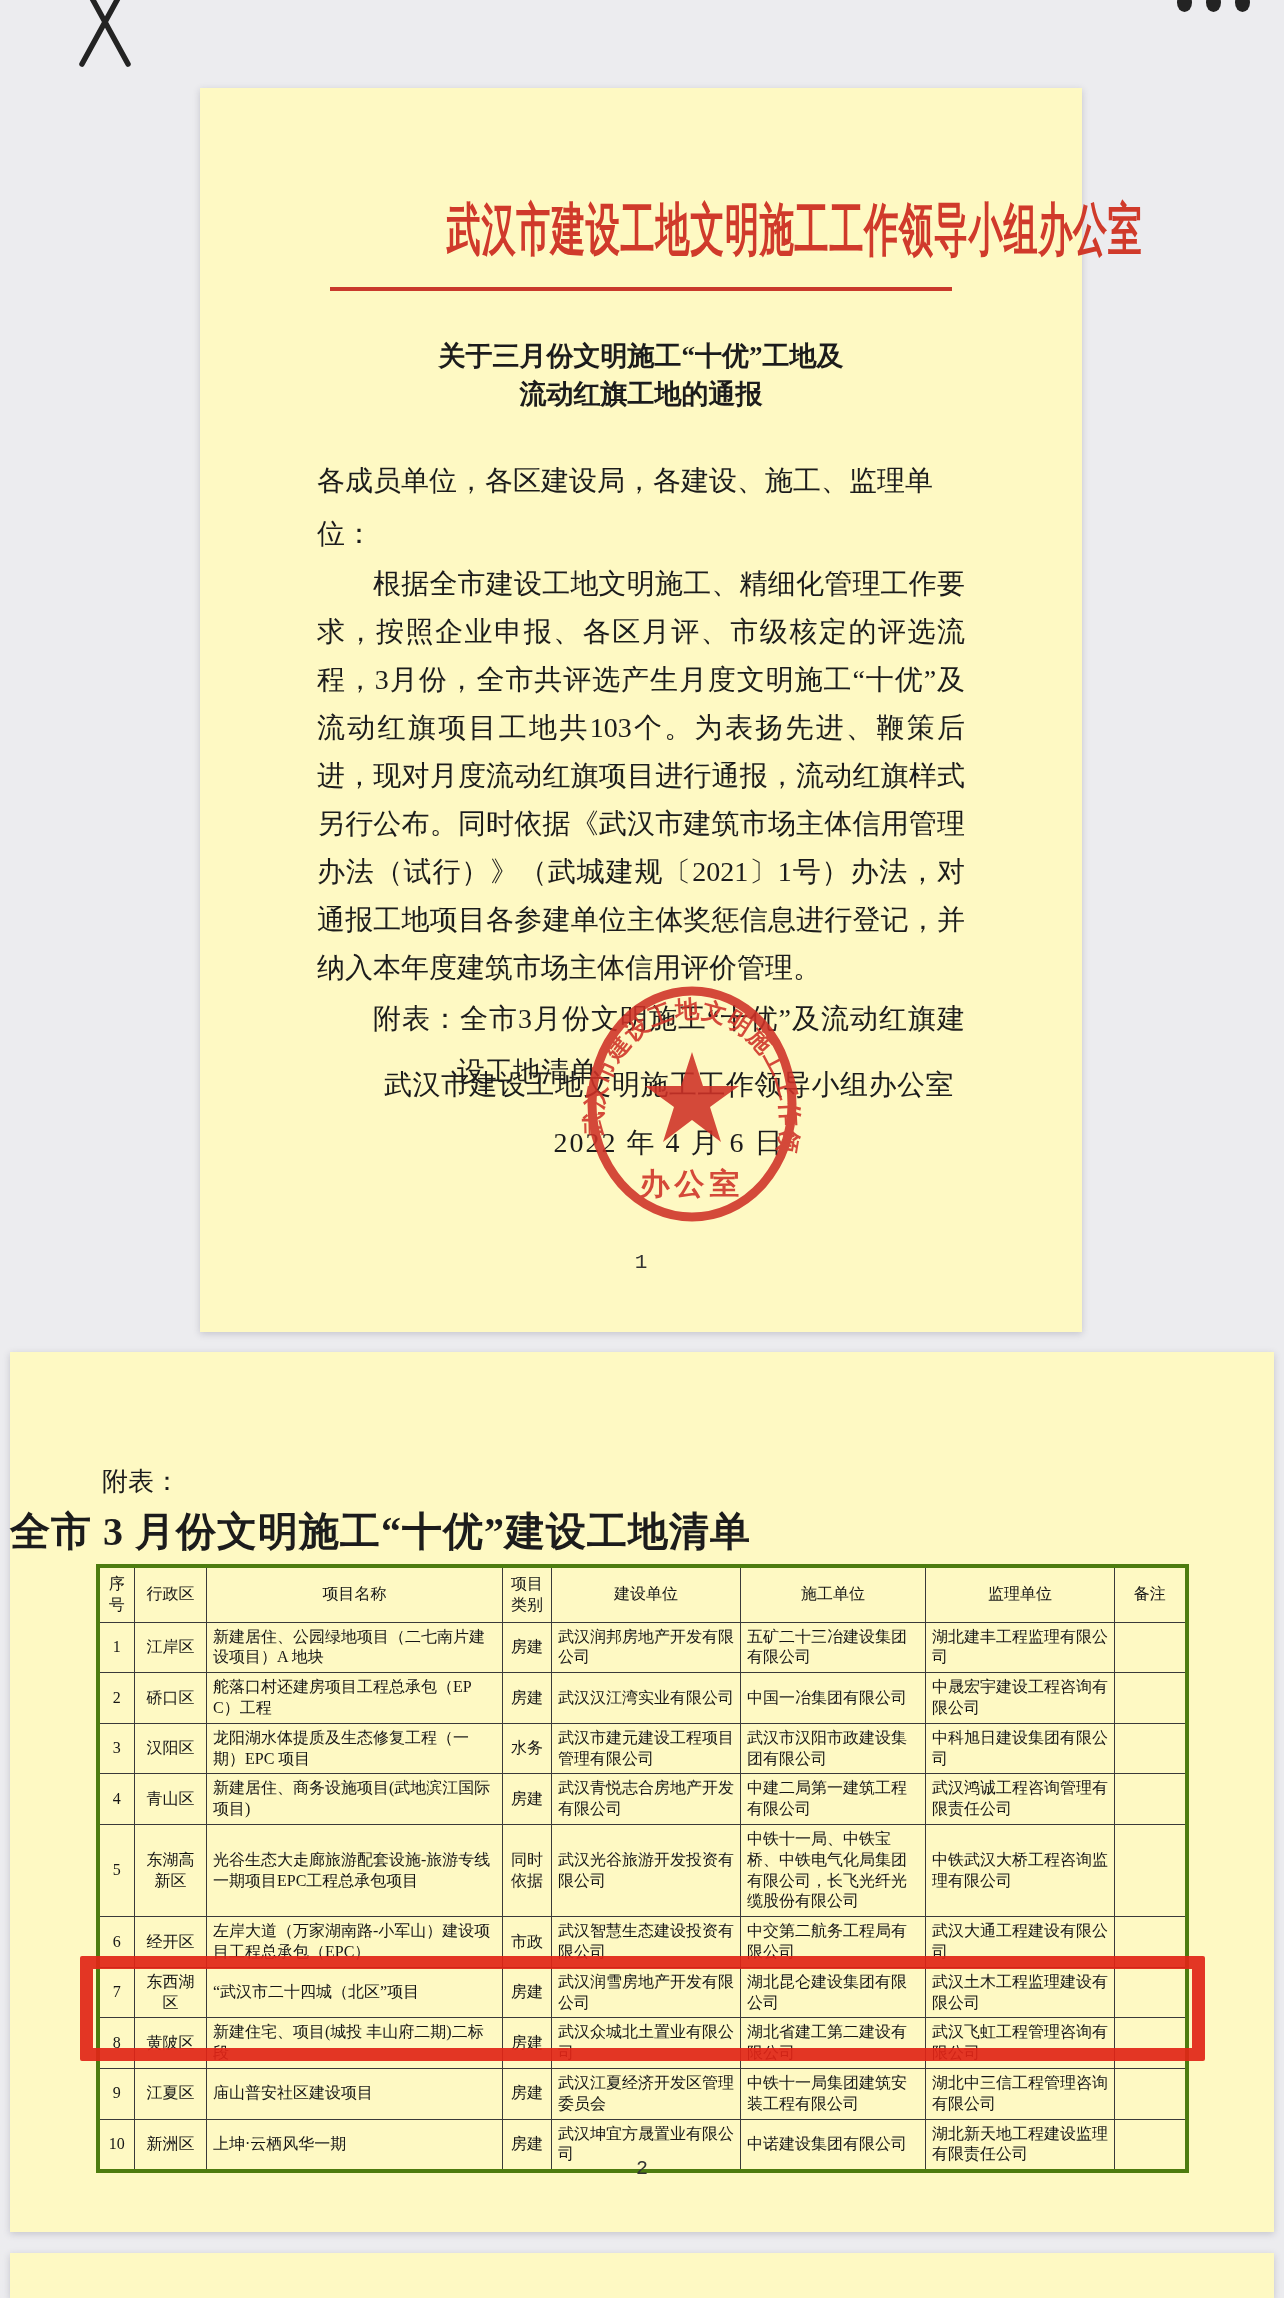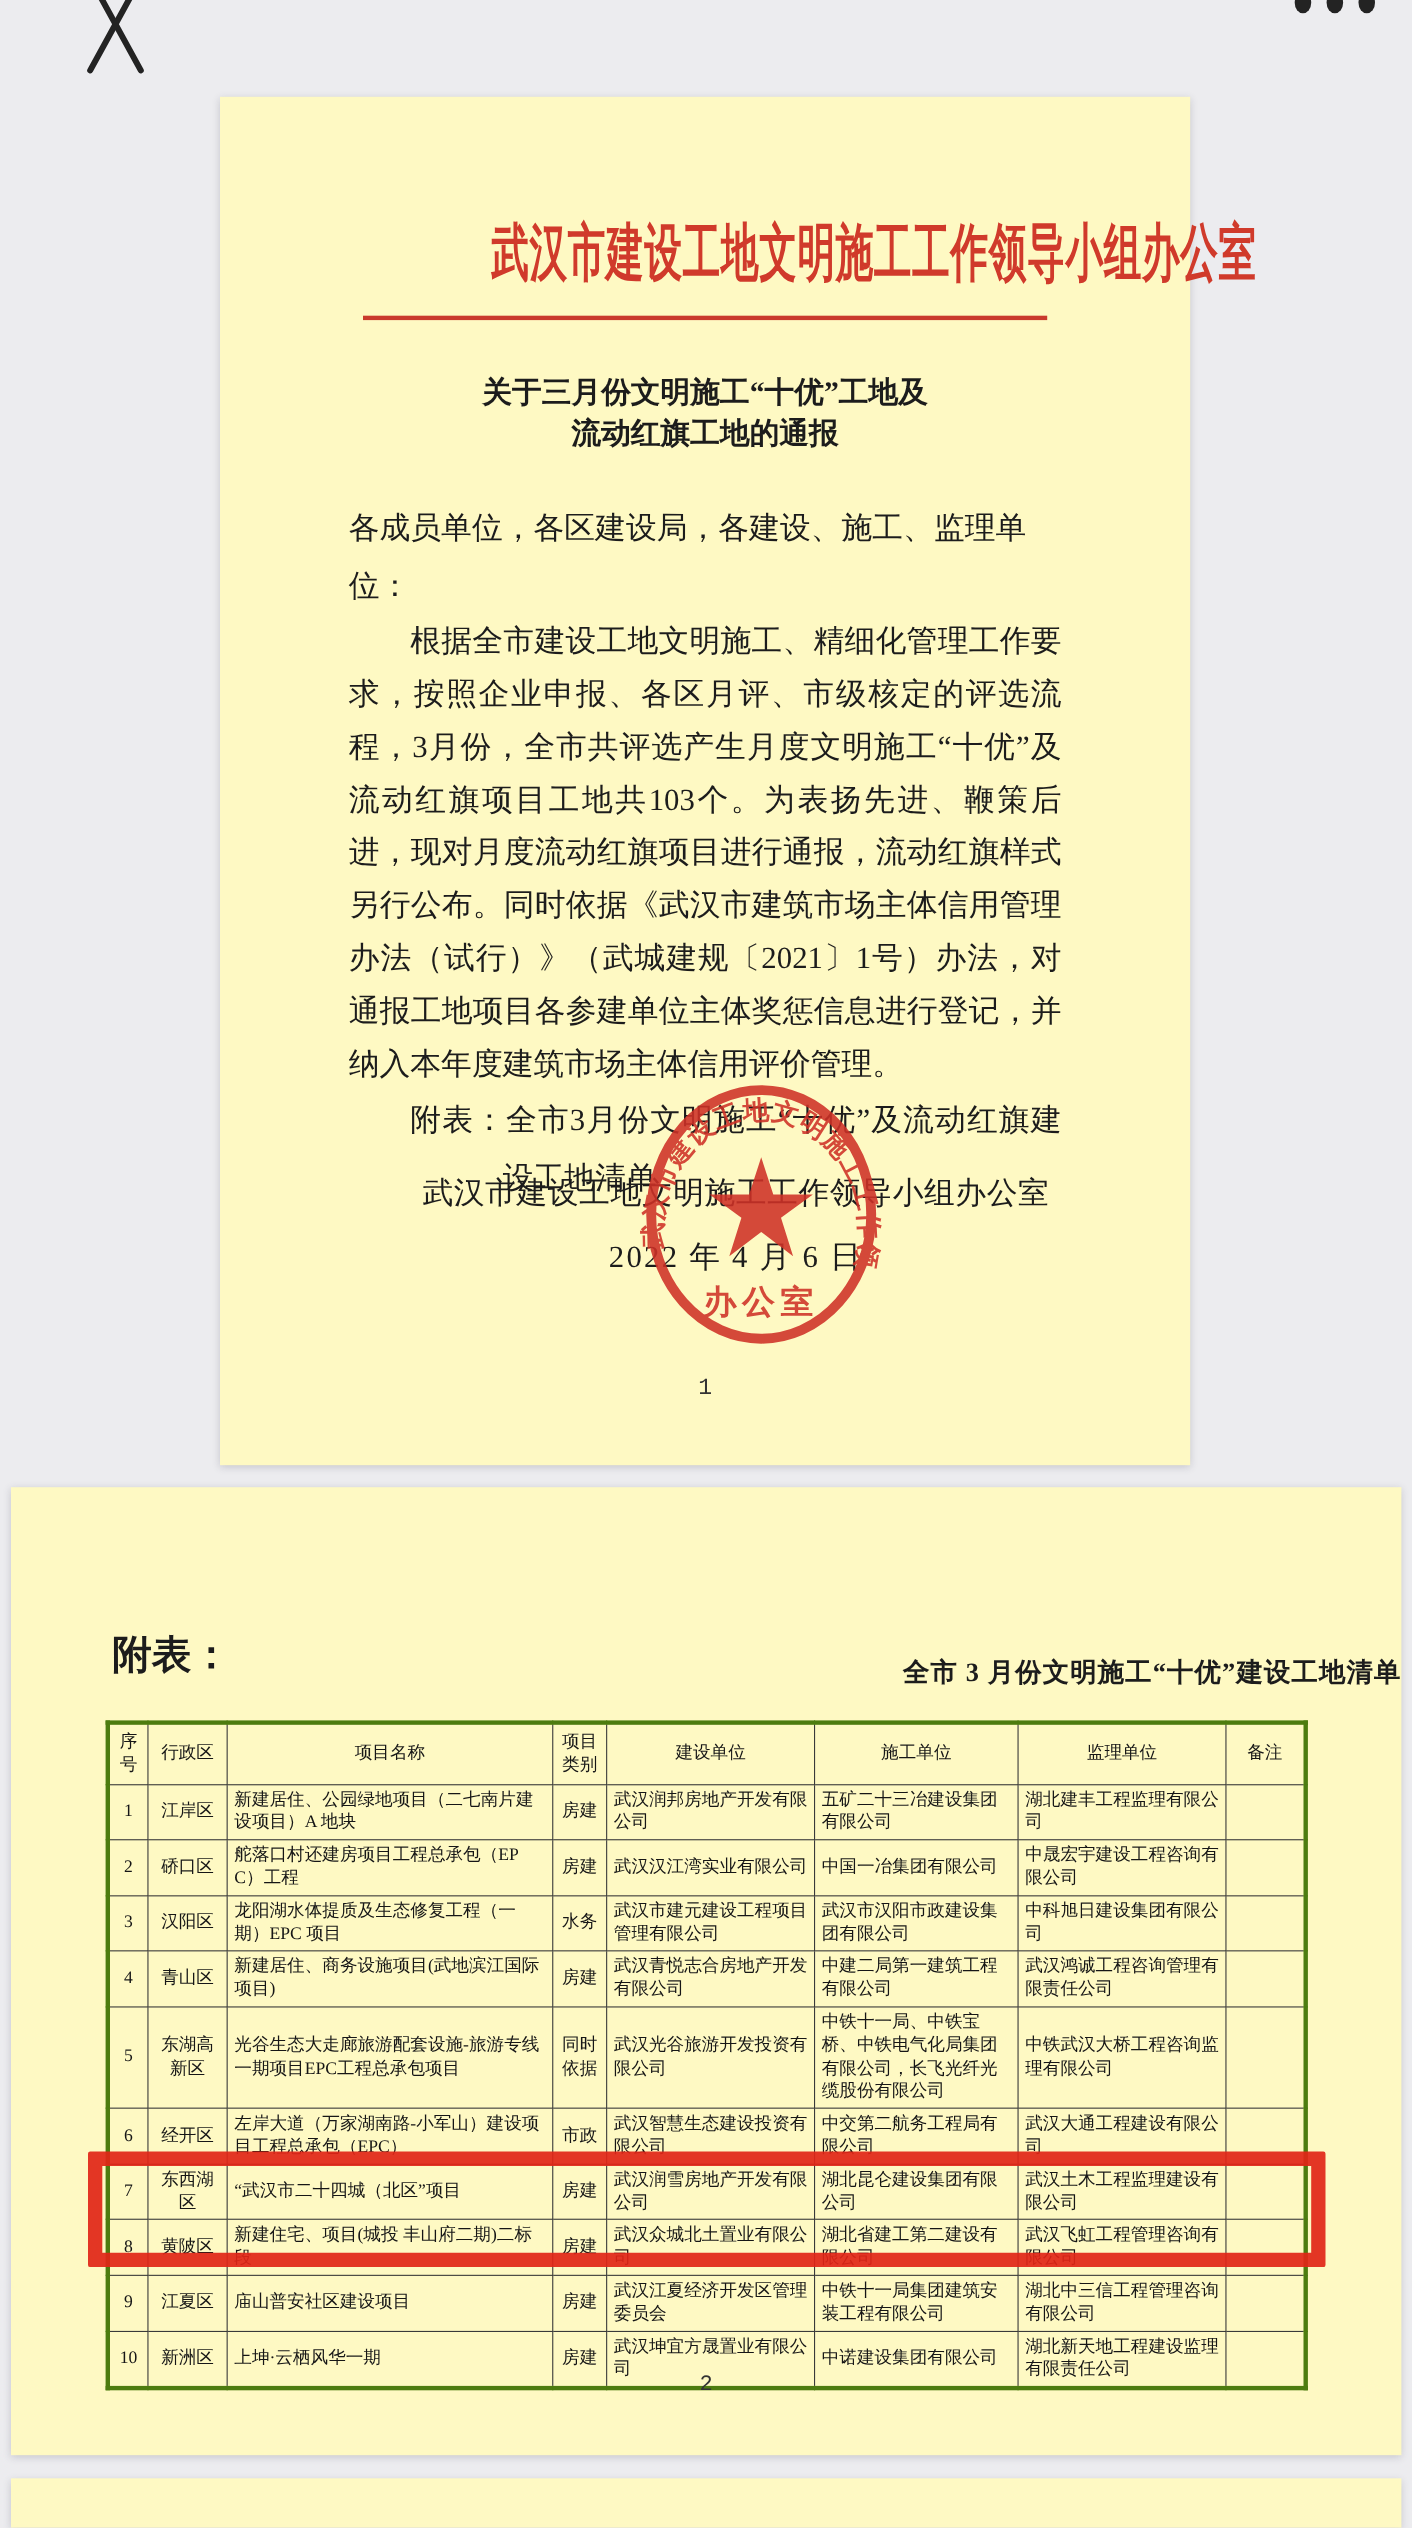--- a/index.html
+++ b/index.html
@@ -35,22 +35,22 @@
   .salutation{margin-top:40px;font-size:28px;line-height:53px;}
   .body-para{margin:0;font-size:28px;line-height:48px;text-align:justify;text-indent:2em;}
   .attach-note{margin:0;font-size:28px;line-height:53px;padding-left:5em;text-indent:-3em;text-align:justify;}
   .signature{position:absolute;top:978px;right:128px;text-align:center;font-size:28px;}
   .sig-org{white-space:nowrap;letter-spacing:0.5px;}
   .sig-date{margin-top:20px;letter-spacing:2px;}
   .stamp{position:absolute;left:372px;top:886px;opacity:0.88;}
   .pagenum1{position:absolute;bottom:58px;left:0;width:100%;text-align:center;font-size:21px;color:#333;font-family:"Liberation Mono","DejaVu Sans Mono",monospace;}
   
   .page2{left:10px;top:1352px;width:1264px;height:880px;box-sizing:border-box;}
-  .appendix-label{position:absolute;left:92px;top:128px;font-size:36px;font-weight:bold;}
-  .table-title{position:absolute;left:0;top:152px;width:100%;text-align:right;font-size:24px;font-weight:bold;margin:0;letter-spacing:1px;}
+  .appendix-label{position:absolute;left:92px;top:112px;font-size:26px;font-weight:normal;}
+  .table-title{position:absolute;left:0;top:152px;width:100%;text-align:left;font-size:40px;font-weight:bold;margin:0;letter-spacing:1px;}
   .tbl-wrap{position:absolute;left:0;top:212px;width:100%;display:flex;justify-content:center;}
   table.appendix{border-collapse:collapse;table-layout:fixed;width:1089px;border:4px solid #4d7c0f;}
   table.appendix th,table.appendix td{
     border:1px solid #3a3a3a;
     font-size:16px;line-height:1.3;
     padding:4px 6px;vertical-align:middle;
     font-weight:normal;color:#161616;
     word-break:break-all;
   }
   table.appendix th{text-align:center;padding:6px 2px;}

